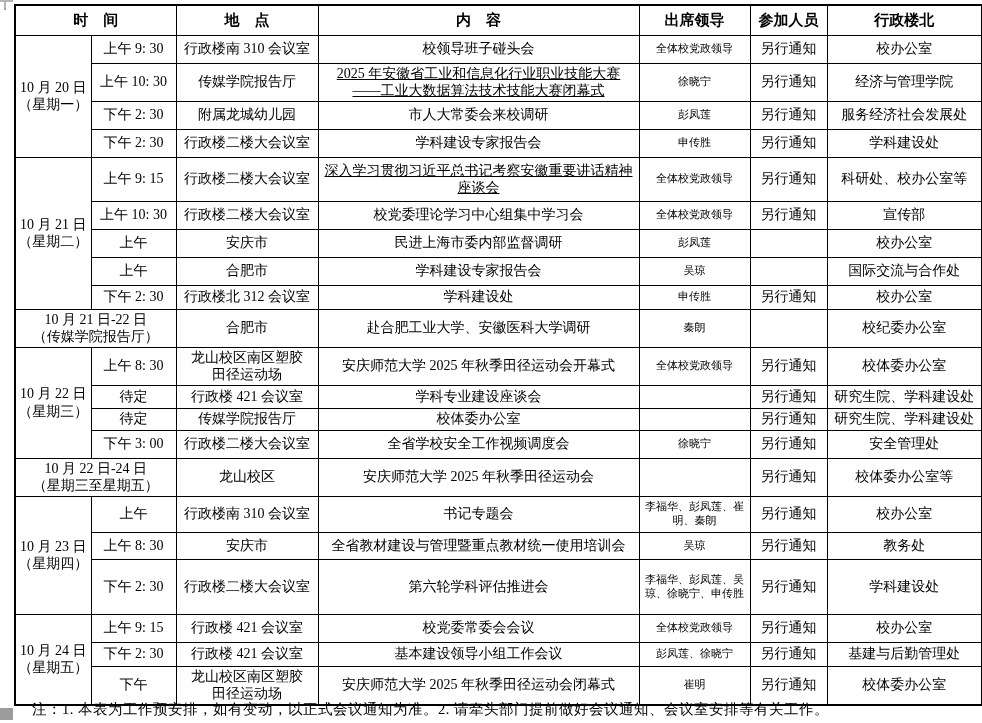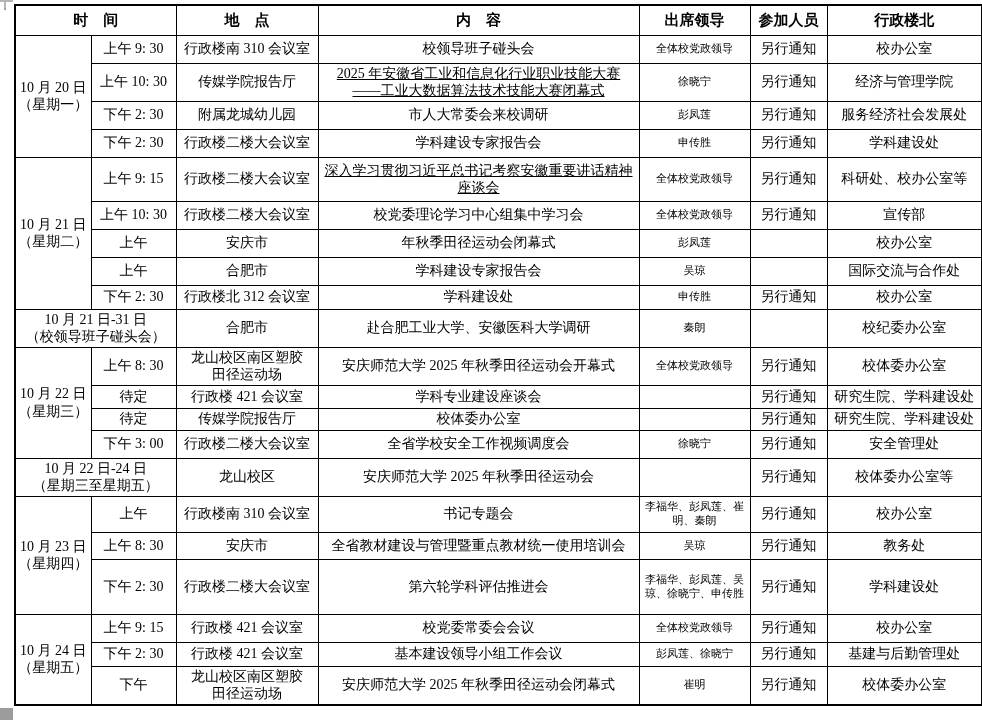--- a/index.html
+++ b/index.html
@@ -109,21 +109,21 @@
       <td>上午 10: 30</td>
       <td>行政楼二楼大会议室</td>
       <td>校党委理论学习中心组集中学习会</td>
       <td class="leaders">全体校党政领导</td>
       <td>另行通知</td>
       <td>宣传部</td>
     </tr>
     <tr style="height:28px">
       <td>上午</td>
       <td>安庆市</td>
-      <td>年秋季田径运动会闭幕式</td>
+      <td>民进上海市委内部监督调研</td>
       <td class="leaders">彭凤莲</td>
       <td></td>
       <td>校办公室</td>
     </tr>
     <tr style="height:28px">
       <td>上午</td>
       <td>合肥市</td>
       <td>学科建设专家报告会</td>
       <td class="leaders">吴琼</td>
       <td></td>
@@ -133,22 +133,22 @@
       <td>下午 2: 30</td>
       <td>行政楼北 312 会议室</td>
       <td>学科建设处</td>
       <td class="leaders">申传胜</td>
       <td>另行通知</td>
       <td>校办公室</td>
     </tr>
 
     <tr style="height:36px">
       <td colspan="2">
-        <span class="blk">10 月 21 日-31 日</span>
-        <span class="blk">（校领导班子碰头会）</span>
+        <span class="blk">10 月 21 日-22 日</span>
+        <span class="blk">（传媒学院报告厅）</span>
       </td>
       <td>合肥市</td>
       <td>赴合肥工业大学、安徽医科大学调研</td>
       <td class="leaders">秦朗</td>
       <td></td>
       <td>校纪委办公室</td>
     </tr>
 
     <tr style="height:35px">
       <td rowspan="4">
@@ -258,14 +258,15 @@
         <span class="blk">田径运动场</span>
       </td>
       <td>安庆师范大学 2025 年秋季田径运动会闭幕式</td>
       <td class="leaders">崔明</td>
       <td>另行通知</td>
       <td>校体委办公室</td>
     </tr>
   </tbody>
     </table>
 
+  <div class="note">注：1. 本表为工作预安排，如有变动，以正式会议通知为准。2. 请牵头部门提前做好会议通知、会议室安排等有关工作。</div>
   <span class="artifact-bl"></span>
 </div>
 
 </body></html>

